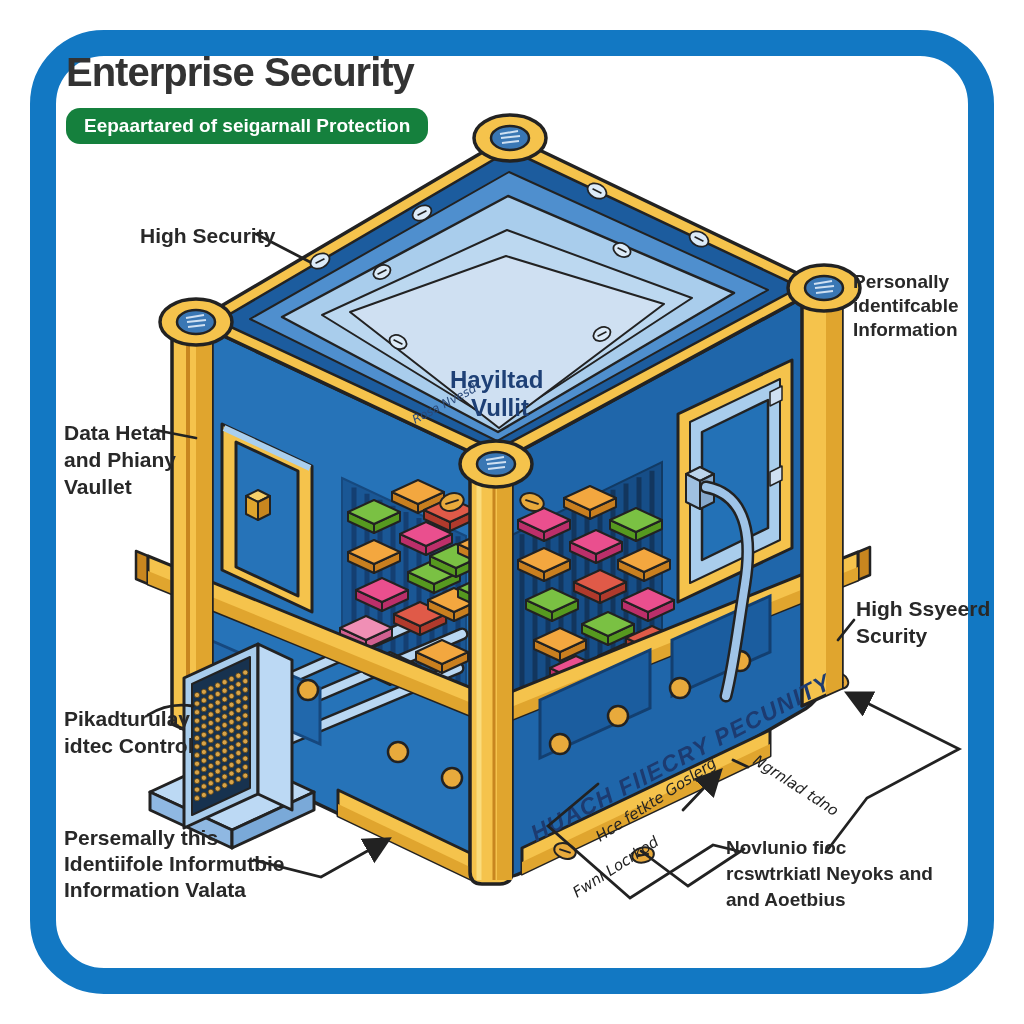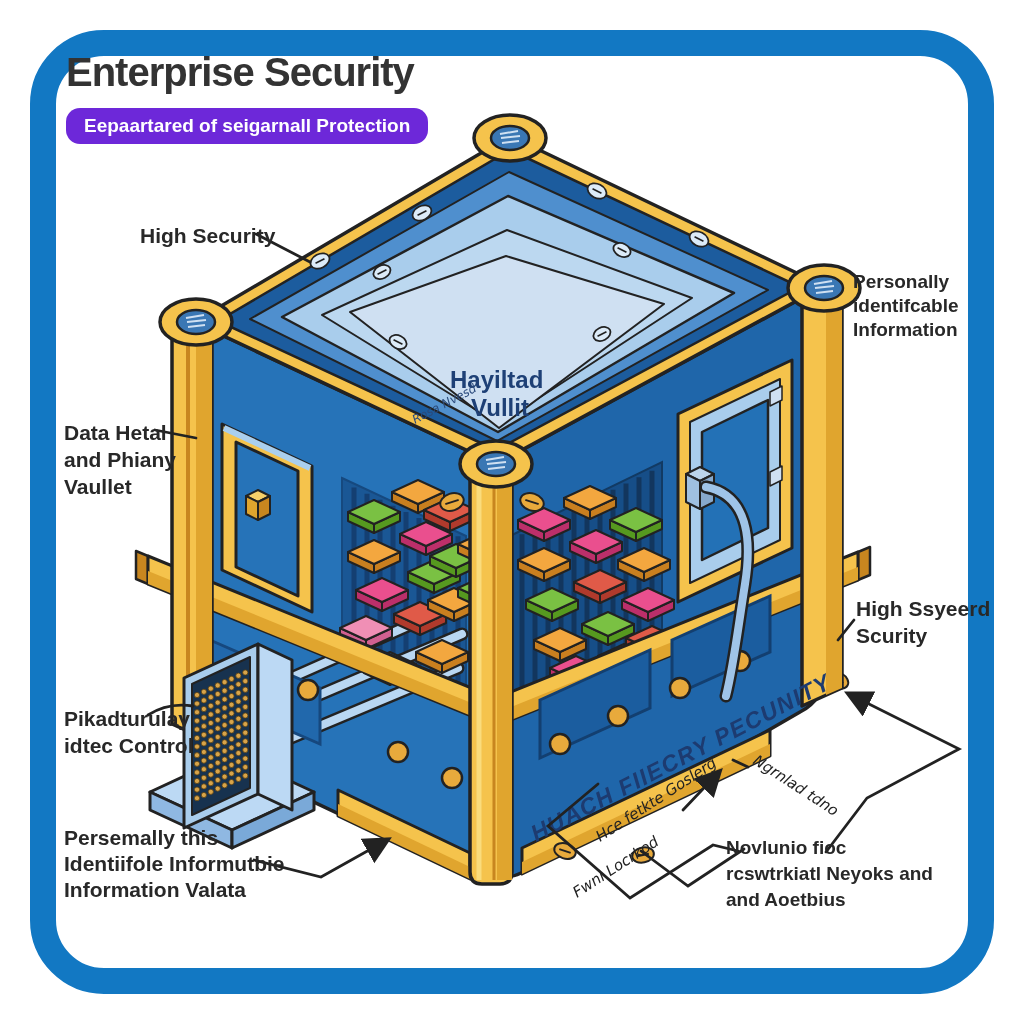--- a/index.html
+++ b/index.html
@@ -2,21 +2,21 @@
 <html><head>
 <meta charset="utf-8">
 <style>
   html,body{margin:0;padding:0;background:#fff;}
   #stage{position:relative;width:1024px;height:1024px;background:#fff;overflow:hidden;
          font-family:"Liberation Sans",sans-serif;}
   #border-frame{position:absolute;left:30px;top:30px;width:964px;height:964px;
                 box-sizing:border-box;border:26px solid #1278c3;border-radius:74px;}
   #page-title{position:absolute;left:66px;top:50px;font-size:40px;font-weight:bold;
               color:#333;letter-spacing:-1px;}
-  #header-banner{position:absolute;left:66px;top:108px;background:#6d28d9;color:#fff;
+  #header-banner{position:absolute;left:66px;top:108px;background:#15803d;color:#fff;
                  font-size:19px;font-weight:bold;padding:7px 18px;border-radius:14px;}
   svg{position:absolute;left:0;top:0;}
   .lbl{font:bold 21px "Liberation Sans",sans-serif;fill:#282828;}
   .lbl-sm{font:bold 19px "Liberation Sans",sans-serif;fill:#282828;}
   .scrib{font:italic 15px "DejaVu Sans",sans-serif;fill:#222;}
   .huach{font:italic bold 23px "Liberation Sans",sans-serif;fill:#1d3b70;letter-spacing:1.5px;}
   .vtxt{font:bold 24px "Liberation Sans",sans-serif;fill:#1e4076;}
   .vtxt-sm{font:italic 12px "DejaVu Sans",sans-serif;fill:#2a4a7c;}
   .ol{stroke:#222;stroke-linejoin:round;}
   .ln{stroke:#222;stroke-width:2.8;fill:none;stroke-linecap:round;}

